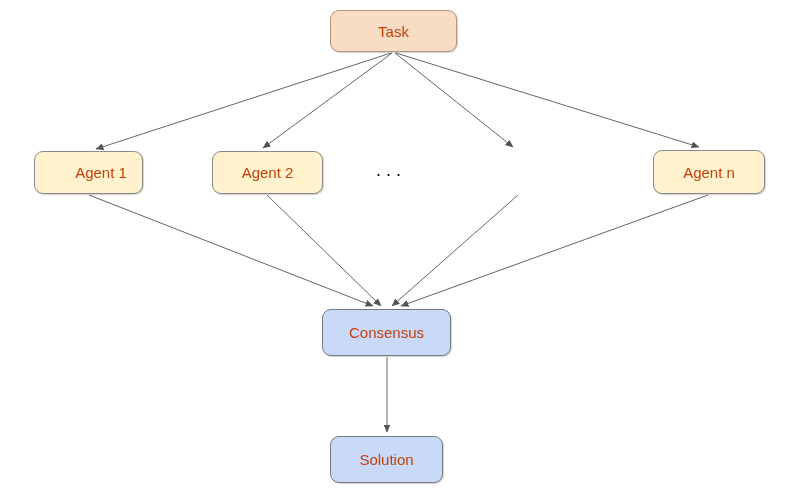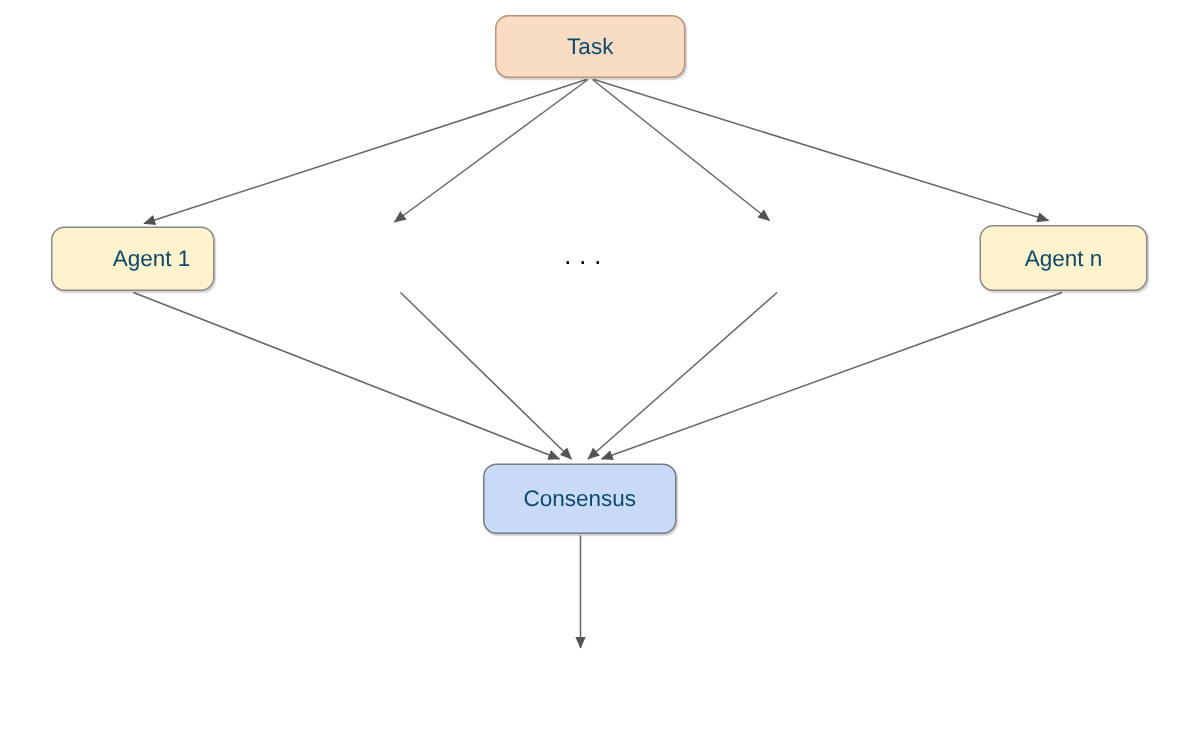--- a/index.html
+++ b/index.html
@@ -22,21 +22,21 @@
   }
   .node {
     position: absolute;
     display: flex;
     align-items: center;
     justify-content: center;
     border-radius: 9px;
     border: 1px solid #777777;
     box-sizing: border-box;
     font-size: 15px;
-    color: #0c4a6e;
+    color: #c2410c;
     box-shadow: 1px 1px 1px rgba(0,0,0,0.18);
   }
   .node-task {
     left: 330px; top: 10px; width: 127px; height: 42px;
     background: #F9DCC4;
     border-color: #B9937B;
   }
   .node-agent {
     background: #FFF2CC;
     border-color: #8A8A8A;
@@ -95,26 +95,32 @@
   </svg>
 
   <div class="node node-task">
     <span>Task</span>
   </div>
 
   <div class="node node-agent node-agent1">
     <span>Agent 1</span>
   </div>
 
+  <div class="node node-agent node-agent2">
+    <span>Agent 2</span>
+  </div>
 
   <div class="ellipsis">...</div>
 
 
   <div class="node node-consensus">
     <span>Consensus</span>
   </div>
 
   <div class="node node-agent node-agent-n">
     <span>Agent n</span>
   </div>
 
+  <div class="node node-solution">
+    <span>Solution</span>
+  </div>
 
 </div>
 
 </body></html>

